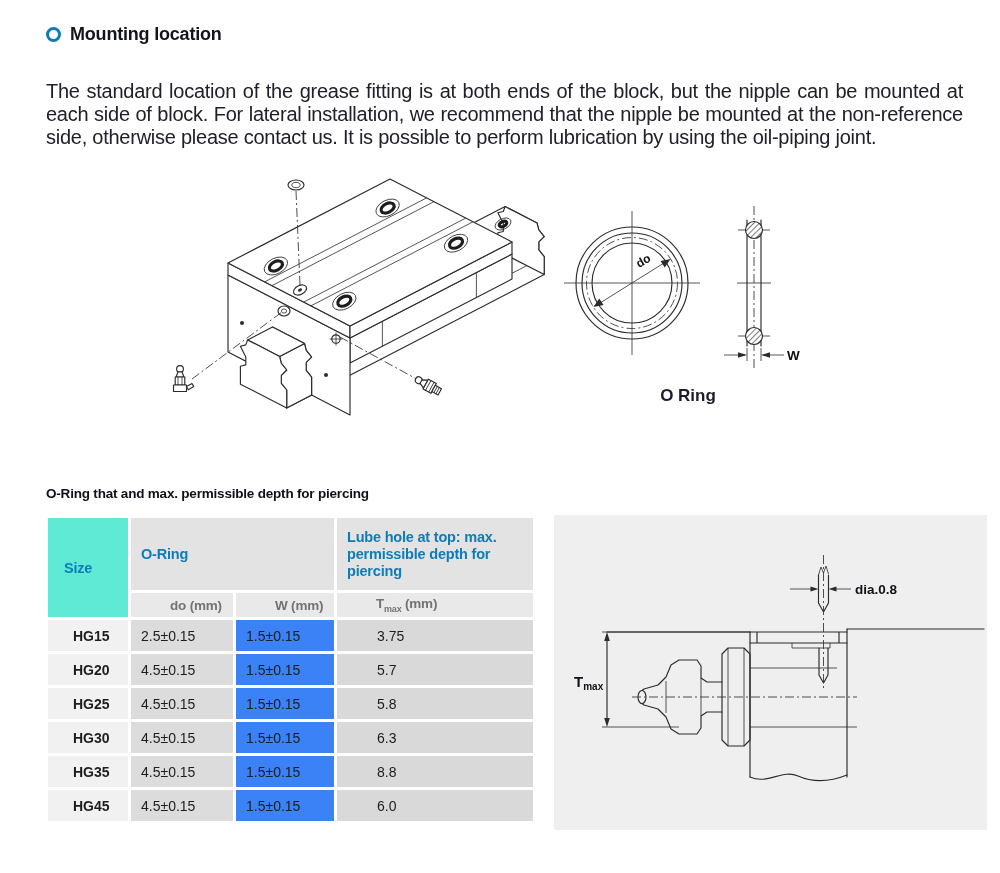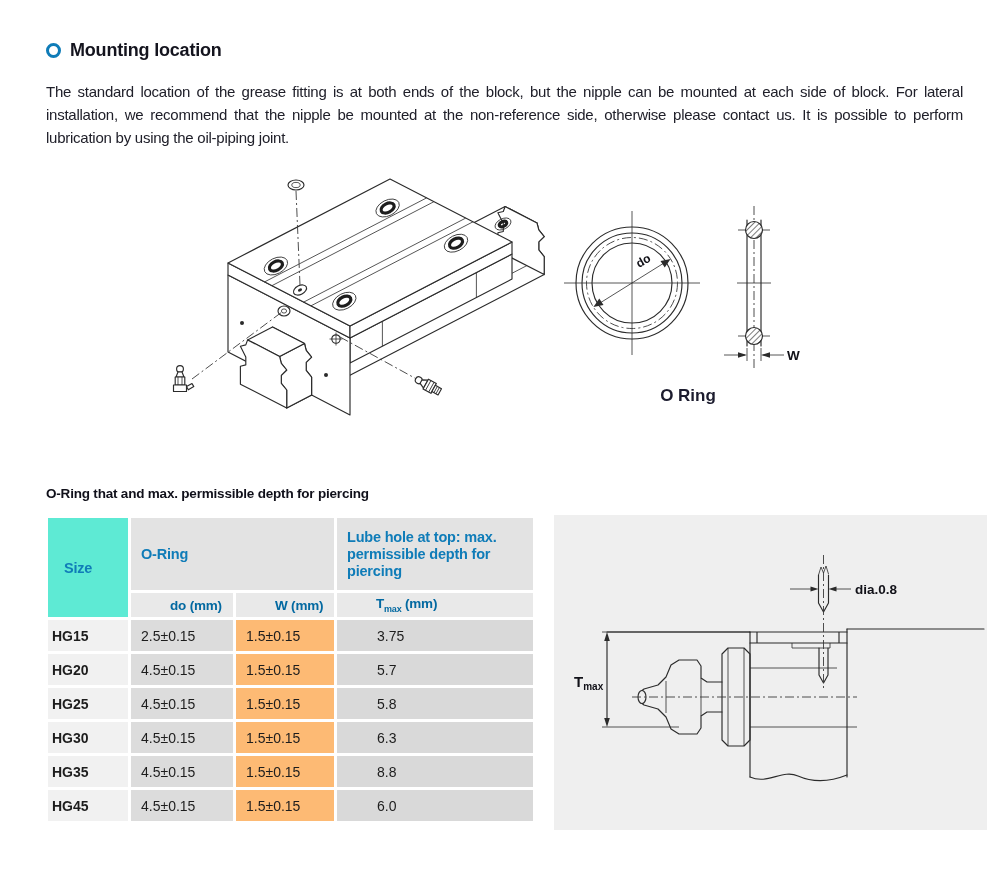--- a/index.html
+++ b/index.html
@@ -2,51 +2,51 @@
 <html><head>
 <meta charset="utf-8">
 <style>
   html,body{margin:0;padding:0;}
   body{
     width:1000px;height:873px;position:relative;background:#ffffff;
     font-family:"Liberation Sans", sans-serif;color:#1f1f28;overflow:hidden;
   }
   .abs{position:absolute;}
   
-  #heading{left:46px;top:40px;display:flex;align-items:center;gap:9px;}
+  #heading{left:46px;top:24px;display:flex;align-items:center;gap:9px;}
   #heading .bullet{width:9px;height:9px;border:3.5px solid #0f7cb8;border-radius:50%;display:inline-block;}
   #heading .htext{font-size:18px;font-weight:bold;color:#14141e;letter-spacing:-0.2px;}
   
-  #intro{left:46px;top:80px;width:917px;font-size:15px;line-height:23px;color:#20202a;
+  #intro{left:46px;top:80px;width:917px;font-size:20px;line-height:23px;color:#20202a;
          text-align:justify;letter-spacing:-0.25px;}
   
   #iso-wrap{left:140px;top:163px;width:410px;height:282px;}
   #oring-wrap{left:552px;top:198px;width:265px;height:218px;}
   svg{display:block;}
   .lw  {stroke:#2b2b2b;stroke-width:1.15;fill:none;stroke-linejoin:round;stroke-linecap:round;}
   .lwf {stroke:#2b2b2b;stroke-width:1.15;fill:#ffffff;stroke-linejoin:round;}
   .thin{stroke:#2b2b2b;stroke-width:0.8;fill:none;}
   .dashdot{stroke:#3a3a3a;stroke-width:0.9;fill:none;stroke-dasharray:9 3 2 3;}
   .ringbold{stroke:#1d1d1d;stroke-width:3.2;fill:none;}
   .dkfill{fill:#2b2b2b;stroke:none;}
   .dimtxt{font-family:"Liberation Sans",sans-serif;font-weight:bold;fill:#111118;}
   
   #table-title{left:46px;top:486px;font-size:13.5px;font-weight:bold;color:#10101a;letter-spacing:-0.2px;}
   
   #table-zone{left:45px;top:515px;width:491px;}
   table{border-collapse:separate;border-spacing:3px;width:491px;table-layout:fixed;}
   td{font-size:14px;color:#1d1d1d;padding:0 0 0 10px;vertical-align:middle;}
   td.hcell{background:#e3e3e3;color:#0f7cb8;font-weight:bold;font-size:14.5px;letter-spacing:-0.2px;margin-top:19px;}
-  td.scell{background:#e9e9e9;color:#0369a1;font-weight:bold;font-size:13.5px;height:24px;letter-spacing:-0.2px;padding-left:39px;}
+  td.scell{background:#e9e9e9;color:#737373;font-weight:bold;font-size:13.5px;height:24px;letter-spacing:-0.2px;padding-left:39px;}
   tr.ghead td{height:72px;}
   td.lube{line-height:17px;padding-right:4px;}
   tr.drow td{height:31px;}
-  td.c-size{background:#f1f1f1;font-weight:bold;padding-left:4px;}
+  td.c-size{background:#f1f1f1;font-weight:bold;padding-left:25px;}
   td.c-do{background:#dcdcdc;}
-  td.c-w{background:#fdba74;}
+  td.c-w{background:#3b82f6;}
   td.c-tmax{background:#d9d9d9;padding-left:40px;}
   sub{font-size:9px;}
   
   #panel{left:554px;top:515px;width:433px;height:315px;background:#efefef;}
 </style>
 </head>
 <body>
 
 <div class="abs" id="heading">
   <span class="bullet"></span>

